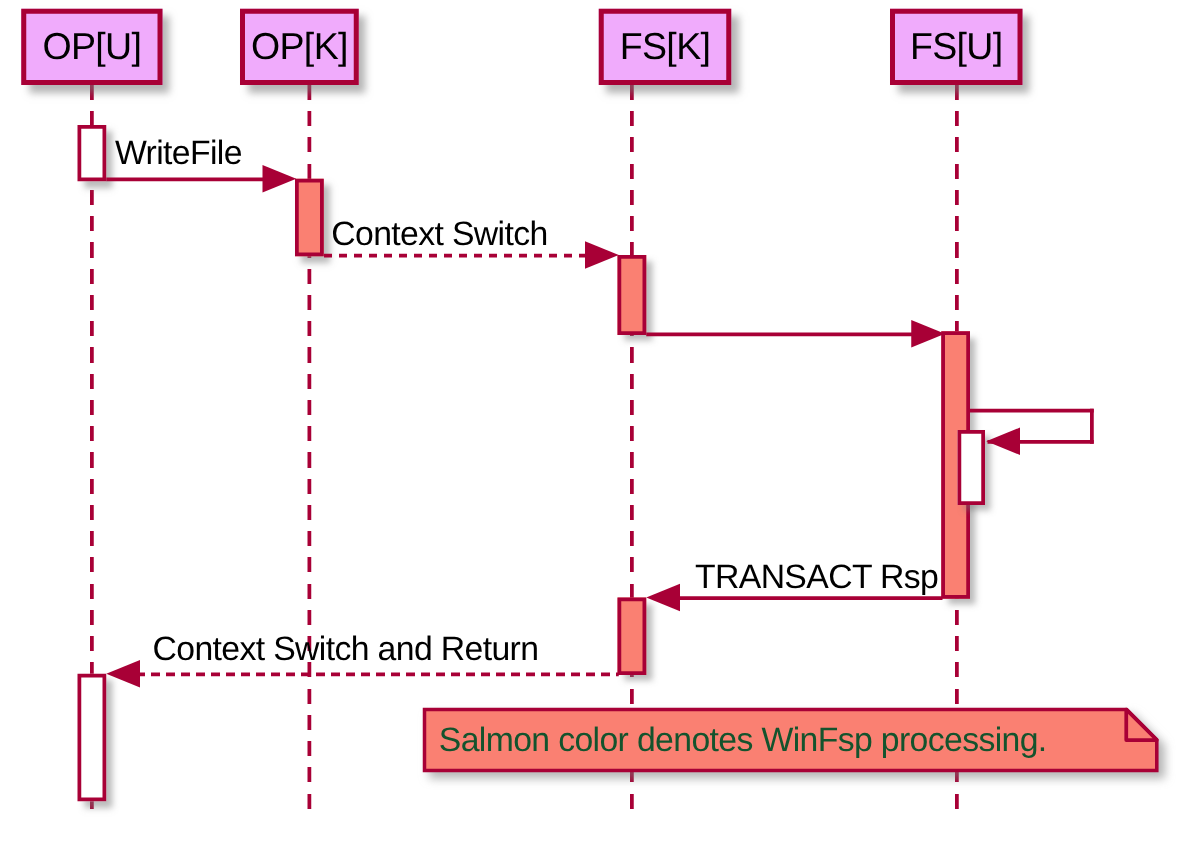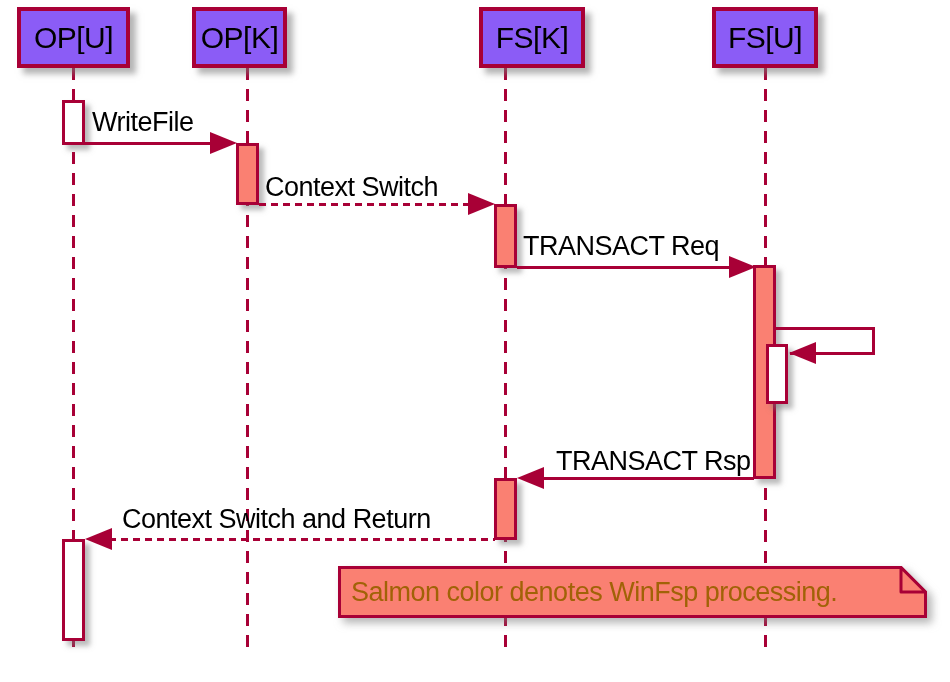--- a/index.html
+++ b/index.html
@@ -3,21 +3,21 @@
 <meta charset="utf-8">
 <style>
   html,body{margin:0;padding:0;background:#ffffff;}
   #canvas{
     position:relative;width:950px;height:682px;background:#ffffff;overflow:hidden;
     font-family:"Liberation Sans","DejaVu Sans",sans-serif;color:#000;
   }
   
   .participant{
     position:absolute;top:7px;height:61px;box-sizing:border-box;
-    background:#8b5cf6;border:4px solid #A80036;
+    background:#f0abfc;border:4px solid #A80036;
     display:flex;align-items:center;justify-content:center;
     font-size:30px;letter-spacing:-0.5px;
     box-shadow:6px 6px 6px rgba(120,120,120,0.55);
     z-index:2;
   }
   #p-opu{left:17px;width:113px;}
   #p-opk{left:192px;width:95px;}
   #p-fsk{left:479px;width:106px;}
   #p-fsu{left:712px;width:106px;text-align:center;}
 
@@ -91,21 +91,21 @@
   #lbl-m6{left:122px;top:503px;}
 
   
   #note{
     position:absolute;left:338px;top:566px;width:589px;height:52px;z-index:3;
     filter:drop-shadow(5px 5px 4px rgba(120,120,120,0.55));
   }
   #note svg{position:absolute;left:0;top:0;}
   #note .note-text{
     position:absolute;left:13px;top:0;height:52px;display:flex;align-items:center;
-    font-size:27px;letter-spacing:-0.5px;white-space:nowrap;z-index:2;color:#a16207;
+    font-size:27px;letter-spacing:-0.5px;white-space:nowrap;z-index:2;color:#14532d;
   }
 </style>
 </head>
 <body>
 
 <div id="canvas">
 
   <div class="lifeline" id="ll-opu"></div>
   <div class="lifeline" id="ll-opk"></div>
   <div class="lifeline" id="ll-fsk"></div>
@@ -135,21 +135,20 @@
   <div class="mline" id="m1-line"></div>
   <div class="arr-right" id="m1-arr"></div>
   <div class="mlabel" id="lbl-m1">WriteFile</div>
 
   <div class="mline-dashed" id="m2-line"></div>
   <div class="arr-right" id="m2-arr"></div>
   <div class="mlabel" id="lbl-m2">Context Switch</div>
 
   <div class="mline" id="m3-line"></div>
   <div class="arr-right" id="m3-arr"></div>
-  <div class="mlabel" id="lbl-m3">TRANSACT Req</div>
 
   <div class="mline" id="m4-top"></div>
   <div class="vline" id="m4-vert"></div>
   <div class="mline" id="m4-bottom"></div>
   <div class="arr-left" id="m4-arr"></div>
 
   <div class="mline" id="m5-line"></div>
   <div class="arr-left" id="m5-arr"></div>
   <div class="mlabel" id="lbl-m5">TRANSACT Rsp</div>
 

